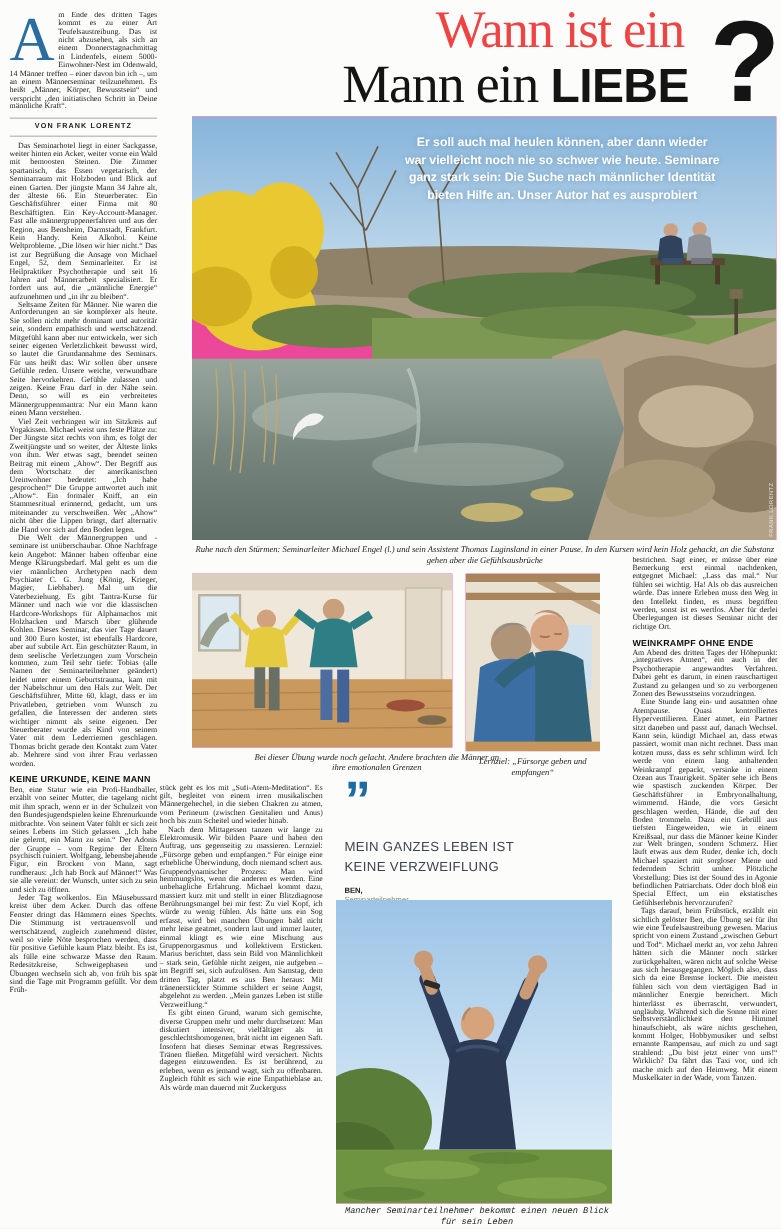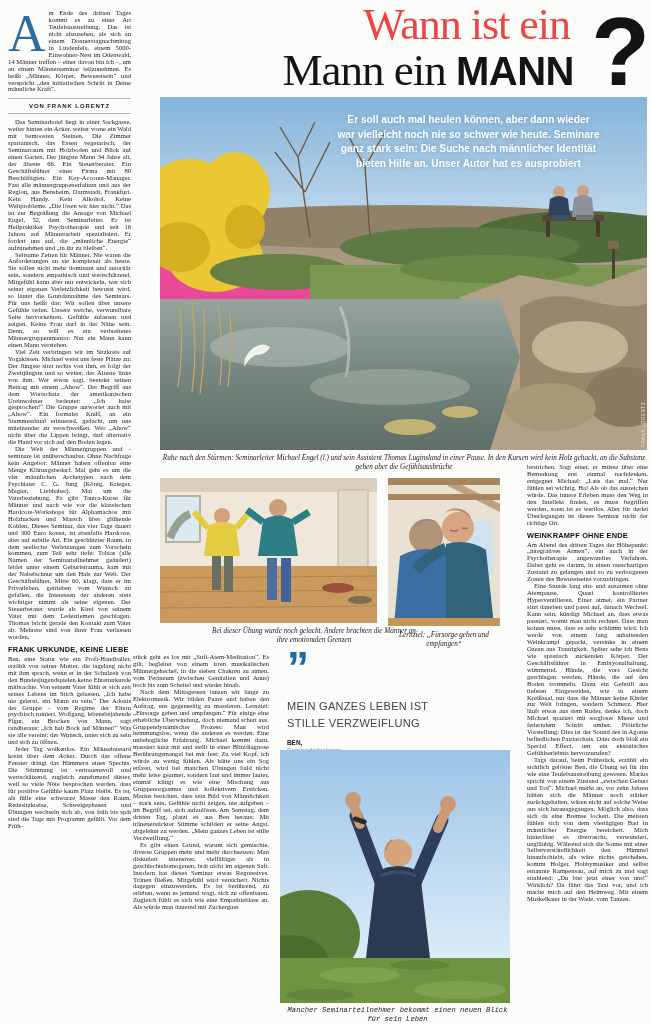--- a/index.html
+++ b/index.html
@@ -59,30 +59,30 @@
 
   <div class="abs col col1">
     <p><span class="dropcap">A</span><span>m Ende des dritten Tages kommt es zu einer Art Teufelsaustreibung. Das ist nicht abzusehen, als sich an einem Donnerstagnachmittag in Lindenfels, einem 5000-Einwohner-Nest im Odenwald, 14 Männer treffen – einer davon bin ich –, um an einem Männerseminar teilzunehmen. Es heißt „Männer, Körper, Bewusstsein“ und verspricht „den initiatischen Schritt in Deine männliche Kraft“.</span></p>
     <div class="byline">VON FRANK LORENTZ</div>
     <div class="plist-ind">
         <p>Das Seminarhotel liegt in einer Sackgasse, weiter hinten ein Acker, weiter vorne ein Wald mit bemoosten Steinen. Die Zimmer spartanisch, das Essen vegetarisch, der Seminarraum mit Holzboden und Blick auf einen Garten. Der jüngste Mann 34 Jahre alt, der älteste 66. Ein Steuerberater. Ein Geschäftsführer einer Firma mit 80 Beschäftigten. Ein Key-Account-Manager. Fast alle männergruppenerfahren und aus der Region, aus Bensheim, Darmstadt, Frankfurt. Kein Handy. Kein Alkohol. Keine Weltprobleme. „Die lösen wir hier nicht.“ Das ist zur Begrüßung die Ansage von Michael Engel, 52, dem Seminarleiter. Er ist Heilpraktiker Psychotherapie und seit 16 Jahren auf Männerarbeit spezialisiert. Er fordert uns auf, die „männliche Energie“ aufzunehmen und „in ihr zu bleiben“.</p>
         <p>Seltsame Zeiten für Männer. Nie waren die Anforderungen an sie komplexer als heute. Sie sollen nicht mehr dominant und autoritär sein, sondern empathisch und wertschätzend. Mitgefühl kann aber nur entwickeln, wer sich seiner eigenen Verletzlichkeit bewusst wird, so lautet die Grundannahme des Seminars. Für uns heißt das: Wir sollen über unsere Gefühle reden. Unsere weiche, verwundbare Seite hervorkehren. Gefühle zulassen und zeigen. Keine Frau darf in der Nähe sein. Denn, so will es ein verbreitetes Männergruppenmantra: Nur ein Mann kann einen Mann verstehen.</p>
         <p>Viel Zeit verbringen wir im Sitzkreis auf Yogakissen. Michael weist uns feste Plätze zu: Der Jüngste sitzt rechts von ihm, es folgt der Zweitjüngste und so weiter, der Älteste links von ihm. Wer etwas sagt, beendet seinen Beitrag mit einem „Ahow“. Der Begriff aus dem Wortschatz der amerikanischen Ureinwohner bedeutet: „Ich habe gesprochen!“ Die Gruppe antwortet auch mit „Ahow“. Ein formaler Kniff, an ein Stammesritual erinnernd, gedacht, um uns miteinander zu verschweißen. Wer „Ahow“ nicht über die Lippen bringt, darf alternativ die Hand vor sich auf den Boden legen.</p>
         <p>Die Welt der Männergruppen und -seminare ist unüberschaubar. Ohne Nachfrage kein Angebot: Männer haben offenbar eine Menge Klärungsbedarf. Mal geht es um die vier männlichen Archetypen nach dem Psychiater C. G. Jung (König, Krieger, Magier, Liebhaber). Mal um die Vaterbeziehung. Es gibt Tantra-Kurse für Männer und nach wie vor die klassischen Hardcore-Workshops für Alphamachos mit Holzhacken und Marsch über glühende Kohlen. Dieses Seminar, das vier Tage dauert und 300 Euro kostet, ist ebenfalls Hardcore, aber auf subtile Art. Ein geschützter Raum, in dem seelische Verletzungen zum Vorschein kommen, zum Teil sehr tiefe: Tobias (alle Namen der Seminarteilnehmer geändert) leidet unter einem Geburtstrauma, kam mit der Nabelschnur um den Hals zur Welt. Der Geschäftsführer, Mitte 60, klagt, dass er im Privatleben, getrieben vom Wunsch zu gefallen, die Interessen der anderen stets wichtiger nimmt als seine eigenen. Der Steuerberater wurde als Kind von seinem Vater mit dem Lederriemen geschlagen. Thomas bricht gerade den Kontakt zum Vater ab. Mehrere sind von ihrer Frau verlassen worden.</p>
       </div>
-    <h3 class="subhead">FRANK URKUNDE, KEINE LIEBE</h3>
+    <h3 class="subhead">KEINE URKUNDE, KEINE MANN</h3>
     <div class="plist">
         <p>Ben, eine Statur wie ein Profi-Handballer, erzählt von seiner Mutter, die tagelang nicht mit ihm sprach, wenn er in der Schulzeit von den Bundesjugendspielen keine Ehrenurkunde mitbrachte. Von seinem Vater fühlt er sich zeit seines Lebens im Stich gelassen. „Ich habe nie gelernt, ein Mann zu sein.“ Der Adonis der Gruppe – vom Regime der Eltern psychisch ruiniert. Wolfgang, lebensbejahende Figur, ein Brocken von Mann, sagt rundheraus: „Ich hab Bock auf Männer!“ Was sie alle vereint: der Wunsch, unter sich zu sein und sich zu öffnen.</p>
         <p>Jeder Tag wolkenlos. Ein Mäusebussard kreist über dem Acker. Durch das offene Fenster dringt das Hämmern eines Spechts. Die Stimmung ist vertrauensvoll und wertschätzend, zugleich zunehmend düster, weil so viele Nöte besprochen werden, dass für positive Gefühle kaum Platz bleibt. Es ist, als fülle eine schwarze Masse den Raum. Redesitzkreise, Schweigephasen und Übungen wechseln sich ab, von früh bis spät sind die Tage mit Programm gefüllt. Vor dem Früh-</p>
       </div>
   </div>
 
   <div class="abs headline">
     <div class="hl-line1">Wann ist ein</div>
-    <div class="hl-line2"><span>Mann ein </span><span class="hl-bold">MANN</span></div>
+    <div class="hl-line2"><span>Mann ein </span><span class="hl-bold">LIEBE</span></div>
     <div class="hl-qmark">?</div>
   </div>
 
   <div class="abs photo main-photo">
     <svg width="487" height="353" viewBox="0 0 487 353" preserveAspectRatio="none">
       <defs>
         <linearGradient id="sky" x1="0" y1="0" x2="0" y2="1">
           <stop offset="0" stop-color="#86b4da"></stop>
             <stop offset="1" stop-color="#cfe3f0"></stop>
         </linearGradient>
@@ -239,21 +239,21 @@
   <div class="abs col col2 plist">
       <p>stück geht es los mit „Sufi-Atem-Meditation“. Es gilt, begleitet von einem irren musikalischen Männergehechel, in die sieben Chakren zu atmen, vom Perineum (zwischen Genitalien und Anus) hoch bis zum Scheitel und wieder hinab.</p>
       <p>Nach dem Mittagessen tanzen wir lange zu Elektromusik. Wir bilden Paare und haben den Auftrag, uns gegenseitig zu massieren. Lernziel: „Fürsorge geben und empfangen.“ Für einige eine erhebliche Überwindung, doch niemand schert aus. Gruppendynamischer Prozess: Man wird hemmungslos, wenn die anderen es werden. Eine unbehagliche Erfahrung. Michael kommt dazu, massiert kurz mit und stellt in einer Blitzdiagnose Berührungsmangel bei mir fest: Zu viel Kopf, ich würde zu wenig fühlen. Als hätte uns ein Sog erfasst, wird bei manchen Übungen bald nicht mehr leise geatmet, sondern laut und immer lauter, einmal klingt es wie eine Mischung aus Gruppenorgasmus und kollektivem Ersticken. Marius berichtet, dass sein Bild von Männlichkeit – stark sein, Gefühle nicht zeigen, nie aufgeben – im Begriff sei, sich aufzulösen. Am Samstag, dem dritten Tag, platzt es aus Ben heraus: Mit tränenerstickter Stimme schildert er seine Angst, abgelehnt zu werden. „Mein ganzes Leben ist stille Verzweiflung.“</p>
       <p>Es gibt einen Grund, warum sich gemischte, diverse Gruppen mehr und mehr durchsetzen: Man diskutiert intensiver, vielfältiger als in geschlechtshomogenen, brät nicht im eigenen Saft. Insofern hat dieses Seminar etwas Regressives. Tränen fließen. Mitgefühl wird versichert. Nichts dagegen einzuwenden. Es ist berührend, zu erleben, wenn es jemand wagt, sich zu offenbaren. Zugleich fühlt es sich wie eine Empathieblase an. Als würde man dauernd mit Zuckerguss</p>
     </div>
 
   <div class="abs pullquote">
     <div class="pq-mark">”</div>
     <div class="pq-text">
       <div>MEIN GANZES LEBEN IST</div>
-      <div>STILLE VERZWEIFLUNG</div>
+      <div>KEINE VERZWEIFLUNG</div>
     </div>
     <div class="pq-name">BEN,</div>
     <div class="pq-role">Seminarteilnehmer</div>
   </div>
 
   <div class="abs photo photo-arms">
     <svg width="230" height="253" viewBox="0 0 230 253" preserveAspectRatio="none">
       <defs>
         <linearGradient id="sky2" x1="0" y1="0" x2="0" y2="1">
           <stop offset="0" stop-color="#9cc4e6"></stop>

